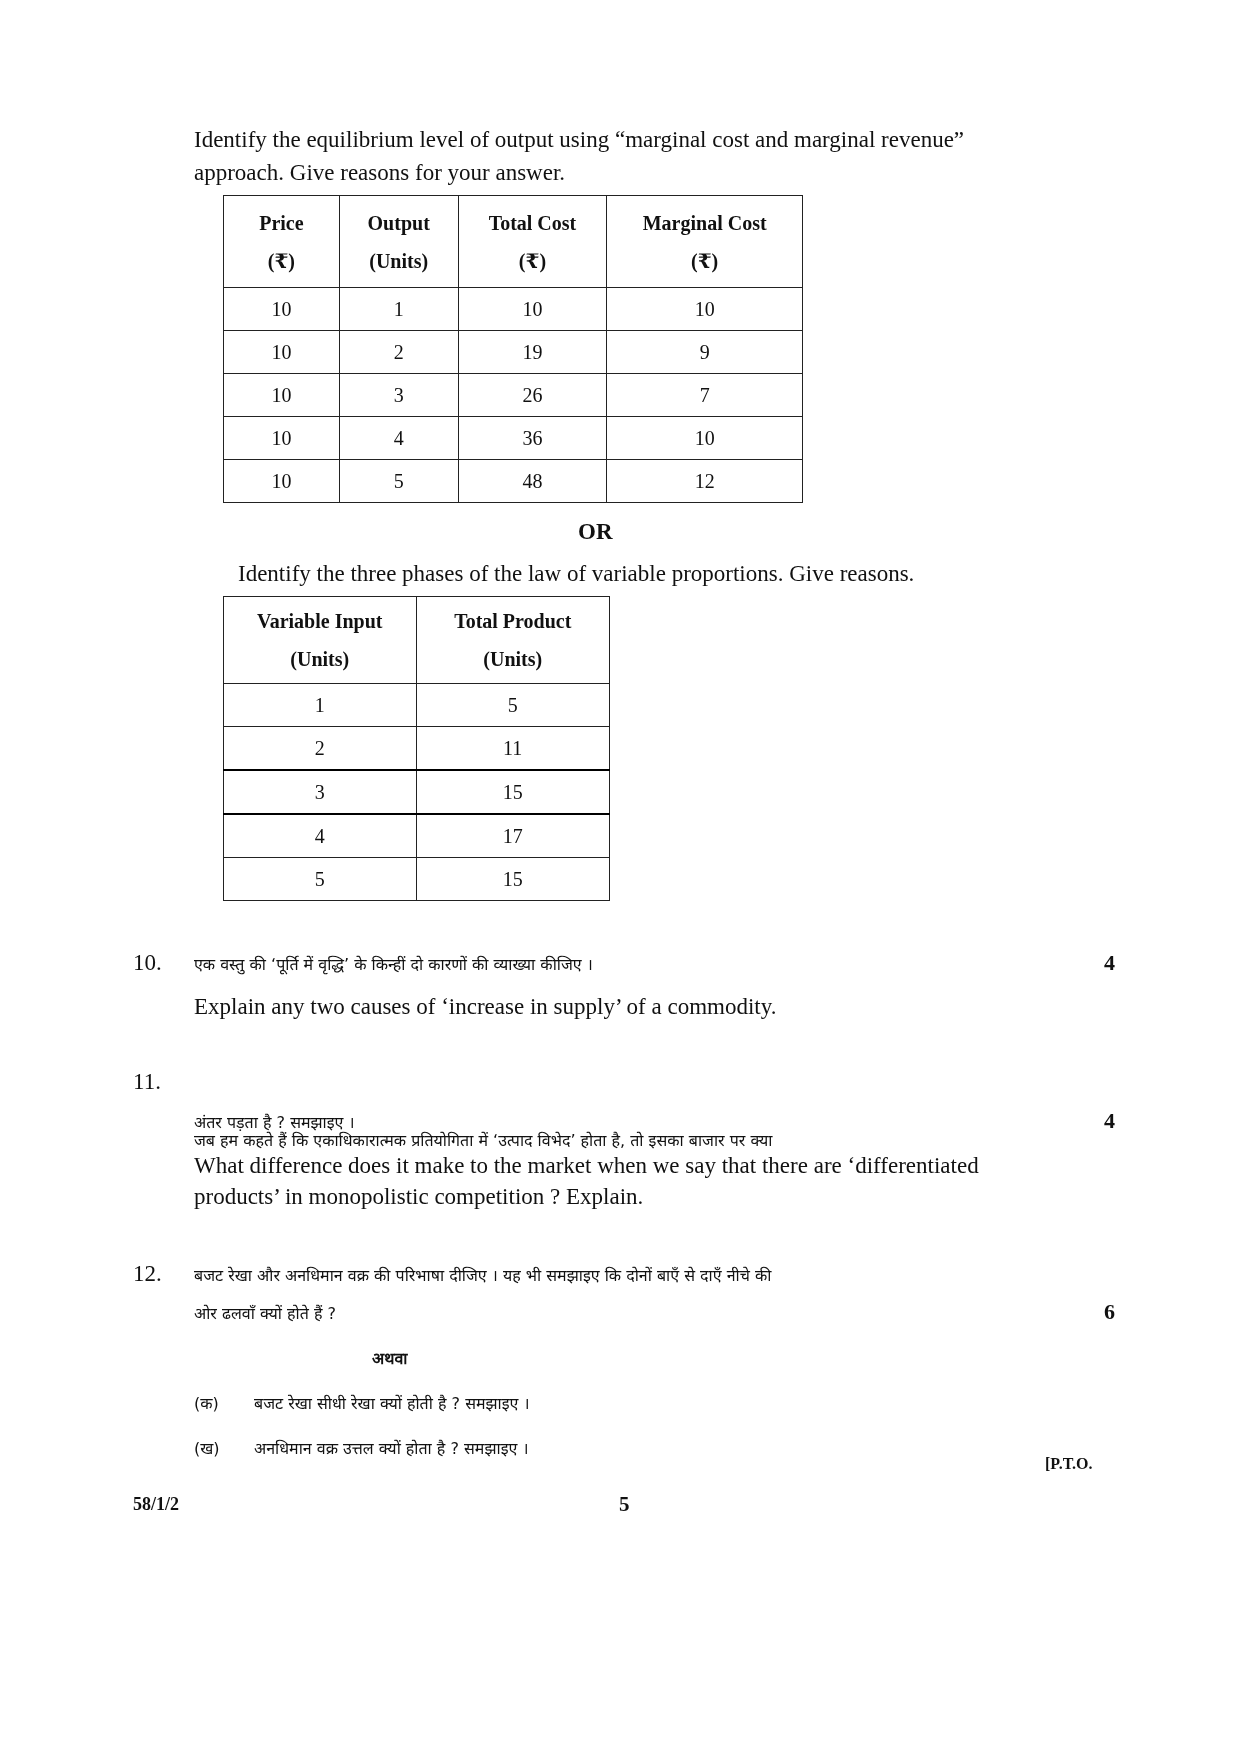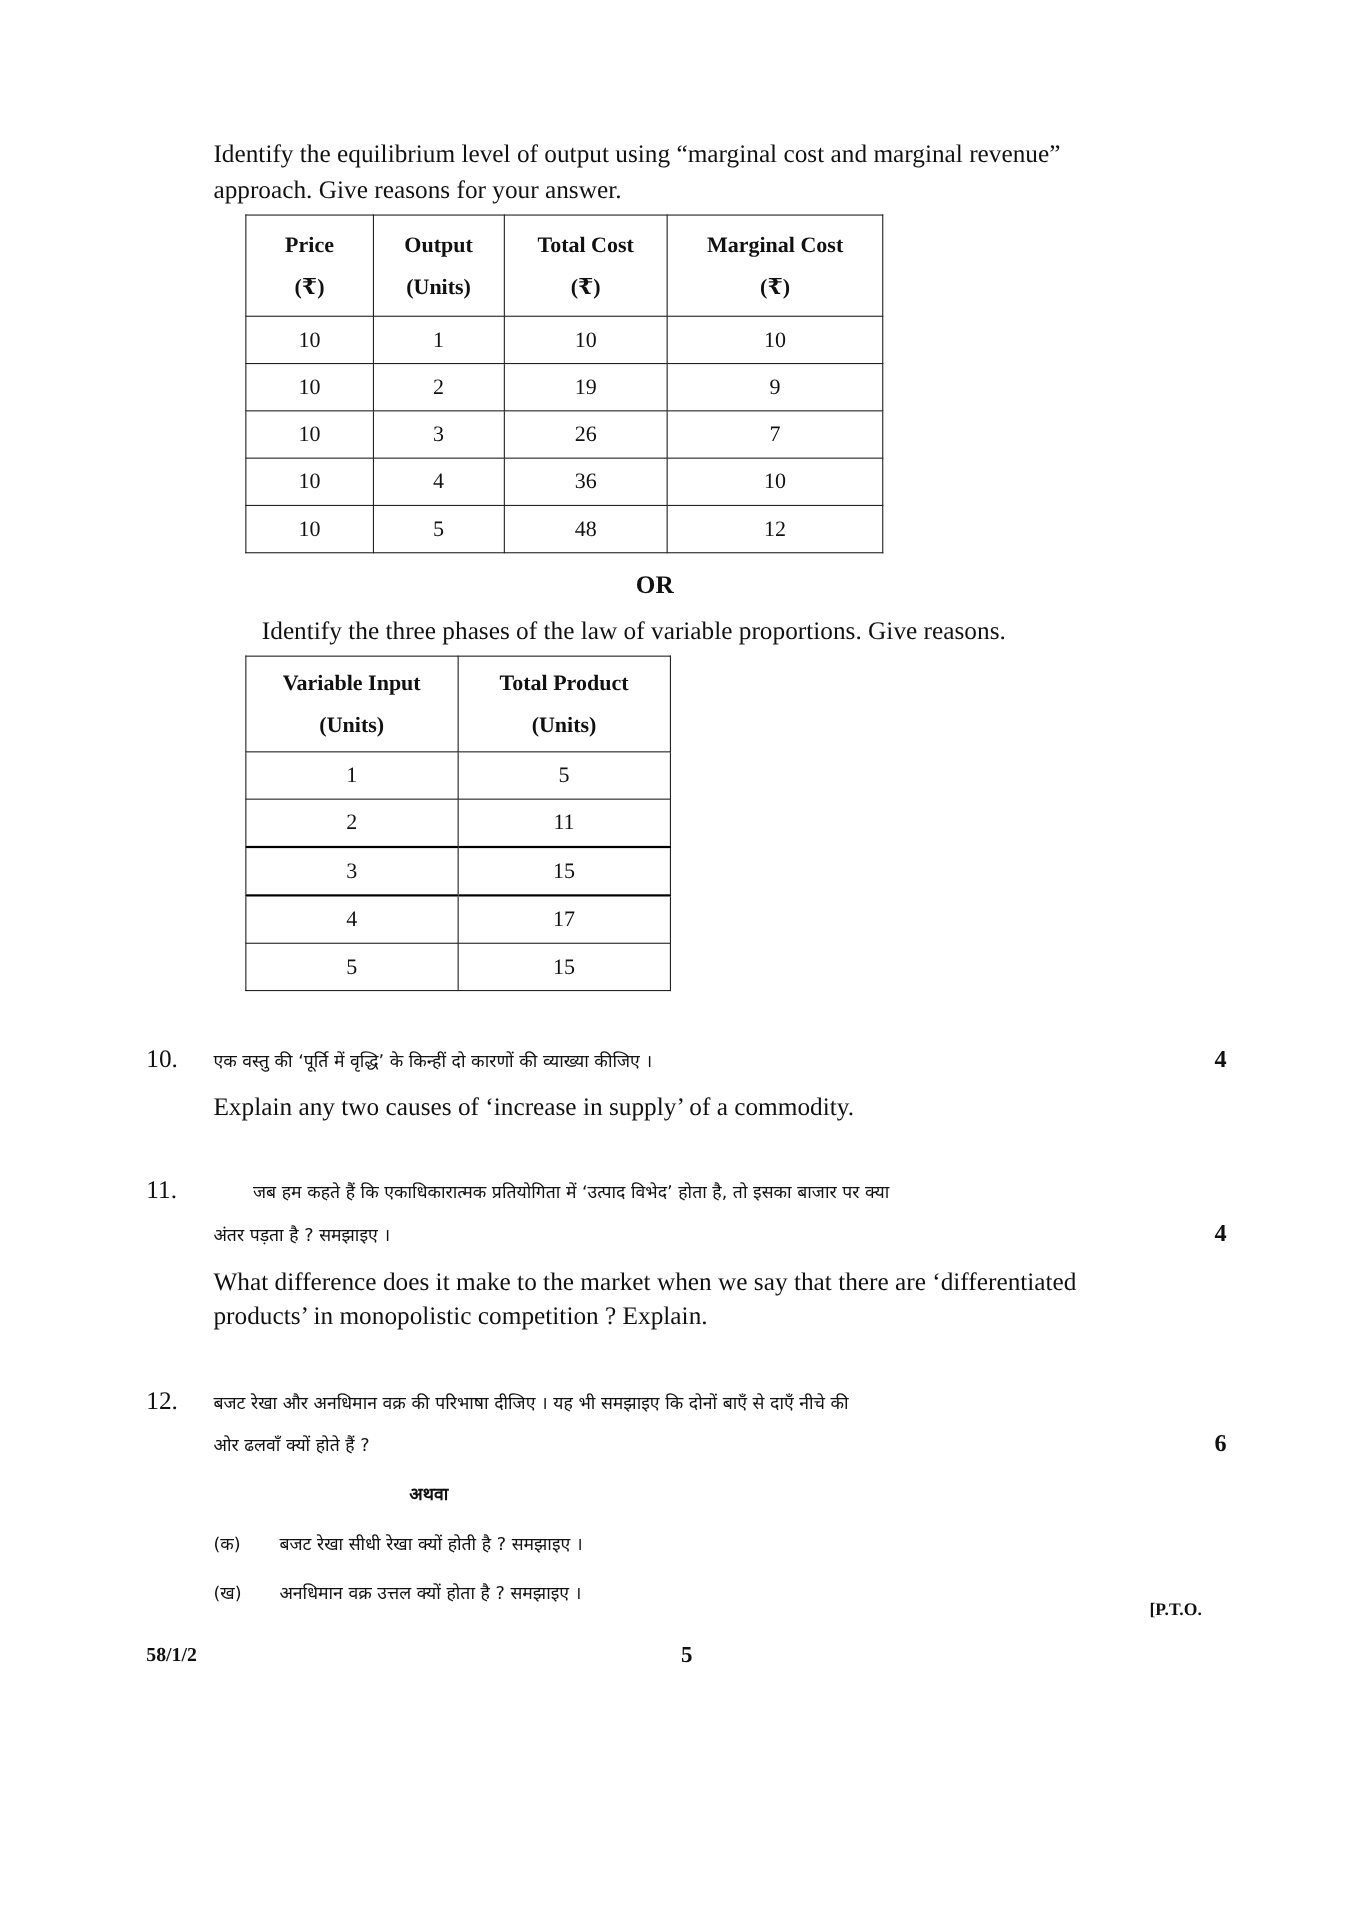--- a/index.html
+++ b/index.html
@@ -105,21 +105,21 @@
   </tr>
 </tbody>
   </table>
 
 <div class="abs qnum" style="top:950px;">10.</div>
 <div class="abs hi" style="left:194px; top:950px;">एक वस्तु की ‘पूर्ति में वृद्धि’ के किन्हीं दो कारणों की व्याख्या कीजिए ।</div>
 <div class="abs marks" style="top:950px;">4</div>
 <div class="abs txt" style="left:194px; top:992px;">Explain any two causes of ‘increase in supply’ of a commodity.</div>
 
 <div class="abs qnum" style="top:1069px;">11.</div>
-<div class="abs hi" style="left:194px; top:1069px;margin-left:36px;">जब हम कहते हैं कि एकाधिकारात्मक प्रतियोगिता में ‘उत्पाद विभेद’ होता है, तो इसका बाजार पर क्या</div>
+<div class="abs hi" style="left:194px; top:1126px;">जब हम कहते हैं कि एकाधिकारात्मक प्रतियोगिता में ‘उत्पाद विभेद’ होता है, तो इसका बाजार पर क्या</div>
 <div class="abs hi" style="left:194px; top:1108px;">अंतर पड़ता है ? समझाइए ।</div>
 <div class="abs marks" style="top:1108px;">4</div>
 <div class="abs txt" style="left:194px; top:1151px; width:868px; text-align:justify;">What difference does it make to the market when we say that there are ‘differentiated</div>
 <div class="abs txt" style="left:194px; top:1182px;">products’ in monopolistic competition ? Explain.</div>
 
 <div class="abs qnum" style="top:1261px;">12.</div>
 <div class="abs hi" style="left:194px; top:1261px;">बजट रेखा और अनधिमान वक्र की परिभाषा दीजिए । यह भी समझाइए कि दोनों बाएँ से दाएँ नीचे की</div>
 <div class="abs hi" style="left:194px; top:1299px;">ओर ढलवाँ क्यों होते हैं ?</div>
 <div class="abs marks" style="top:1299px;">6</div>
 <div class="abs hi bold" style="left:372px; top:1344px;">अथवा</div>

